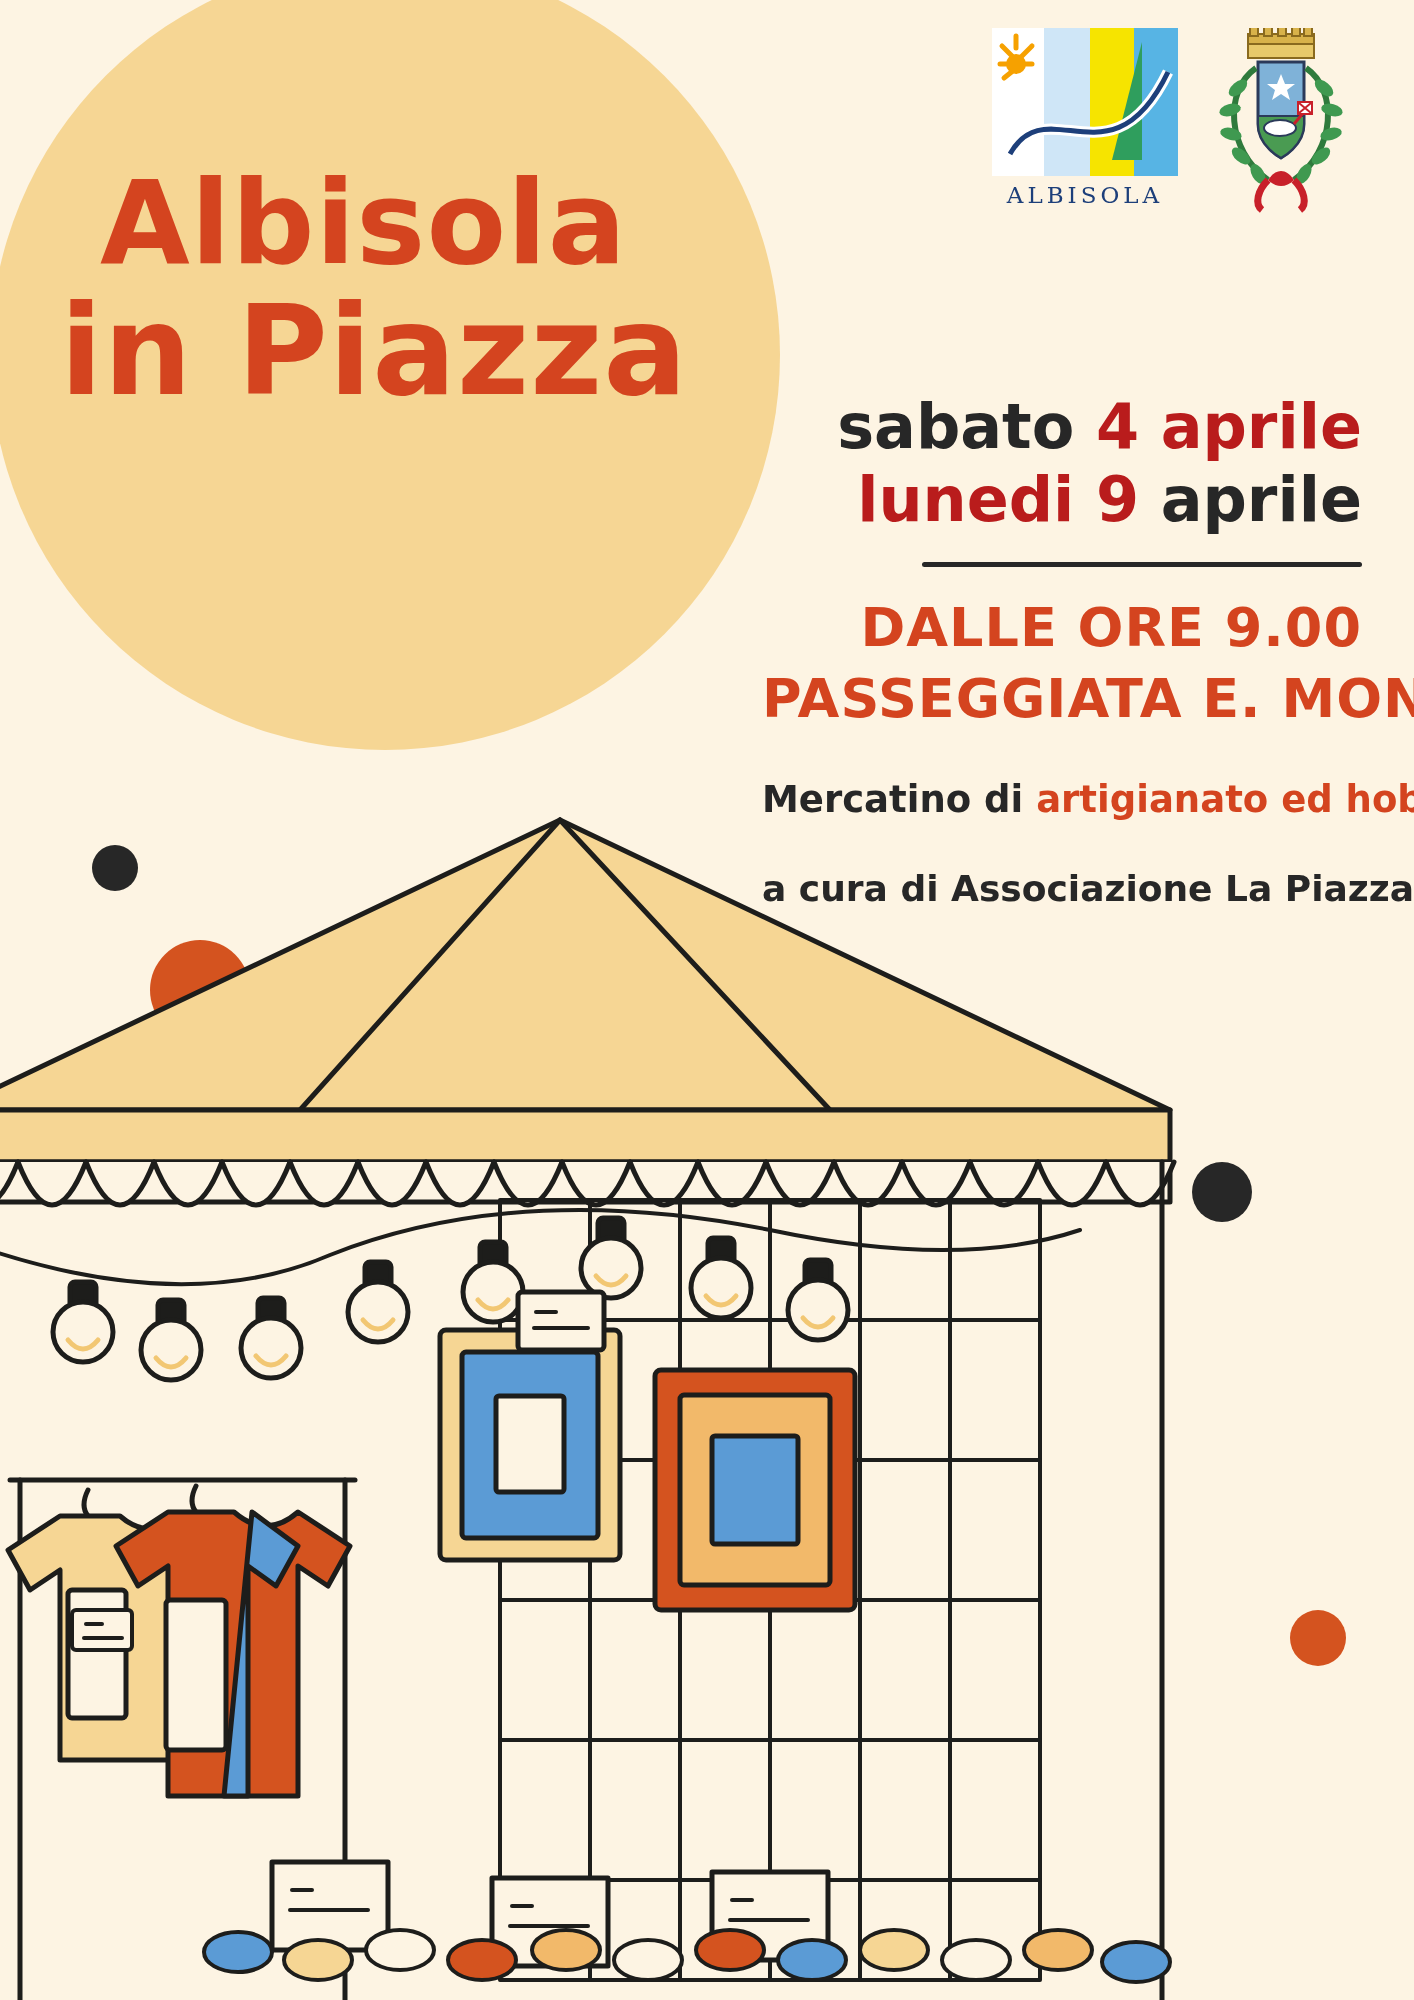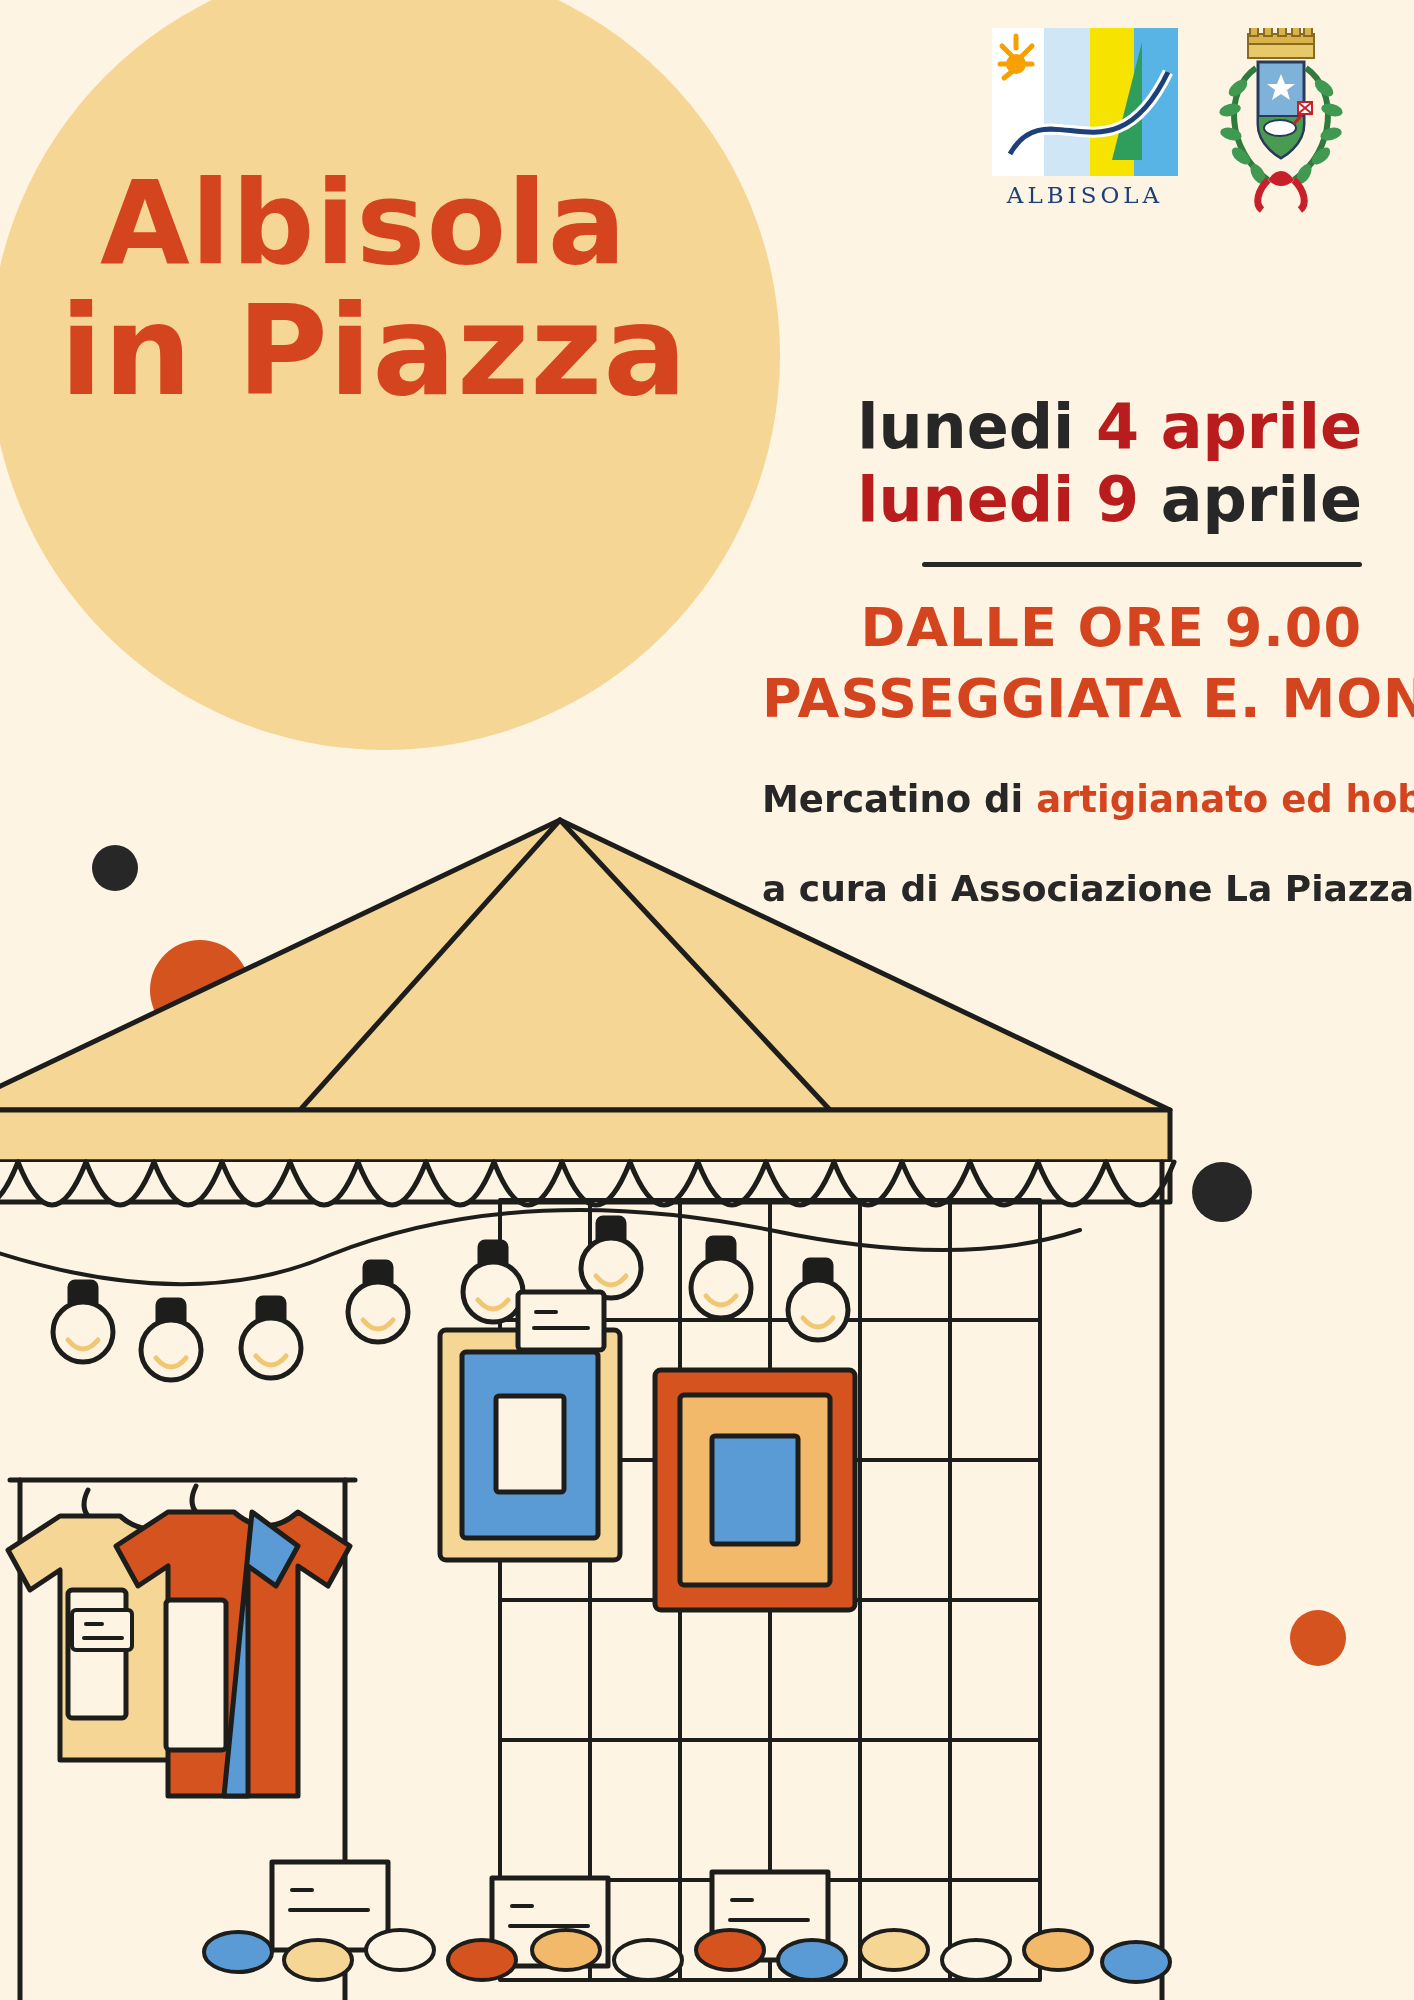--- a/index.html
+++ b/index.html
@@ -227,21 +227,21 @@
     </div>
   </div>
 
   <div class="title-wrap">
     <div class="title-line l1">Albisola</div>
     <div class="title-line l2">in Piazza</div>
   </div>
 
   <div class="dates">
     <div class="date-row">
-      <span>lunedi </span><span class="accent">4 aprile</span>
+      <span>sabato </span><span class="accent">4 aprile</span>
     </div>
     <div class="date-row">
       <span class="accent">lunedi 9</span><span> aprile</span>
     </div>
 
     <div class="rule"></div>
 
     <div class="when">DALLE ORE 9.00</div>
     <div class="when">PASSEGGIATA E. MONTALE</div>
 

